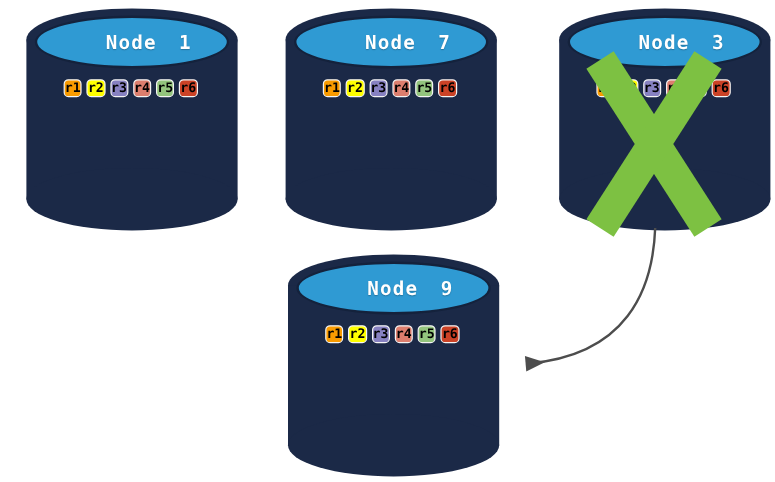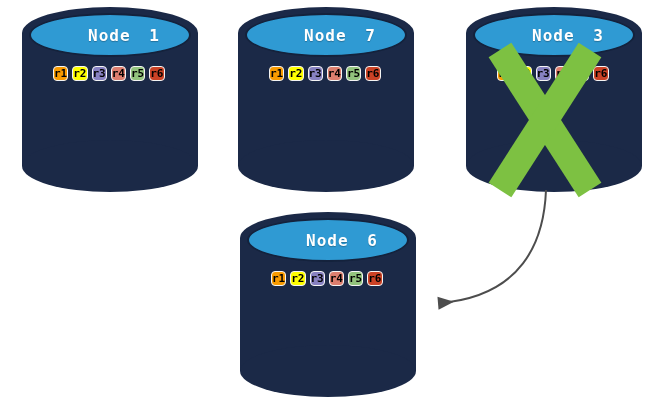--- a/index.html
+++ b/index.html
@@ -114,21 +114,21 @@
       <div class="row" style="background: rgb(147, 196, 125);">r5</div>
       <div class="row" style="background: rgb(203, 66, 38);">r6</div>
     </div>
   </div>
 
   <div class="node pos-node-4">
     <div class="cyl-top-outer"></div>
     <div class="cyl-body"></div>
     <div class="cyl-bottom"></div>
     <div class="cyl-cap">
-      <span class="node-title">Node 6</span>
+      <span class="node-title">Node 9</span>
     </div>
     <div class="rows">
       <div class="row" style="background: rgb(249, 155, 0);">r1</div>
       <div class="row" style="background: rgb(255, 255, 0);">r2</div>
       <div class="row" style="background: rgb(135, 129, 193);">r3</div>
       <div class="row" style="background: rgb(221, 126, 110);">r4</div>
       <div class="row" style="background: rgb(147, 196, 125);">r5</div>
       <div class="row" style="background: rgb(203, 66, 38);">r6</div>
     </div>
   </div>

